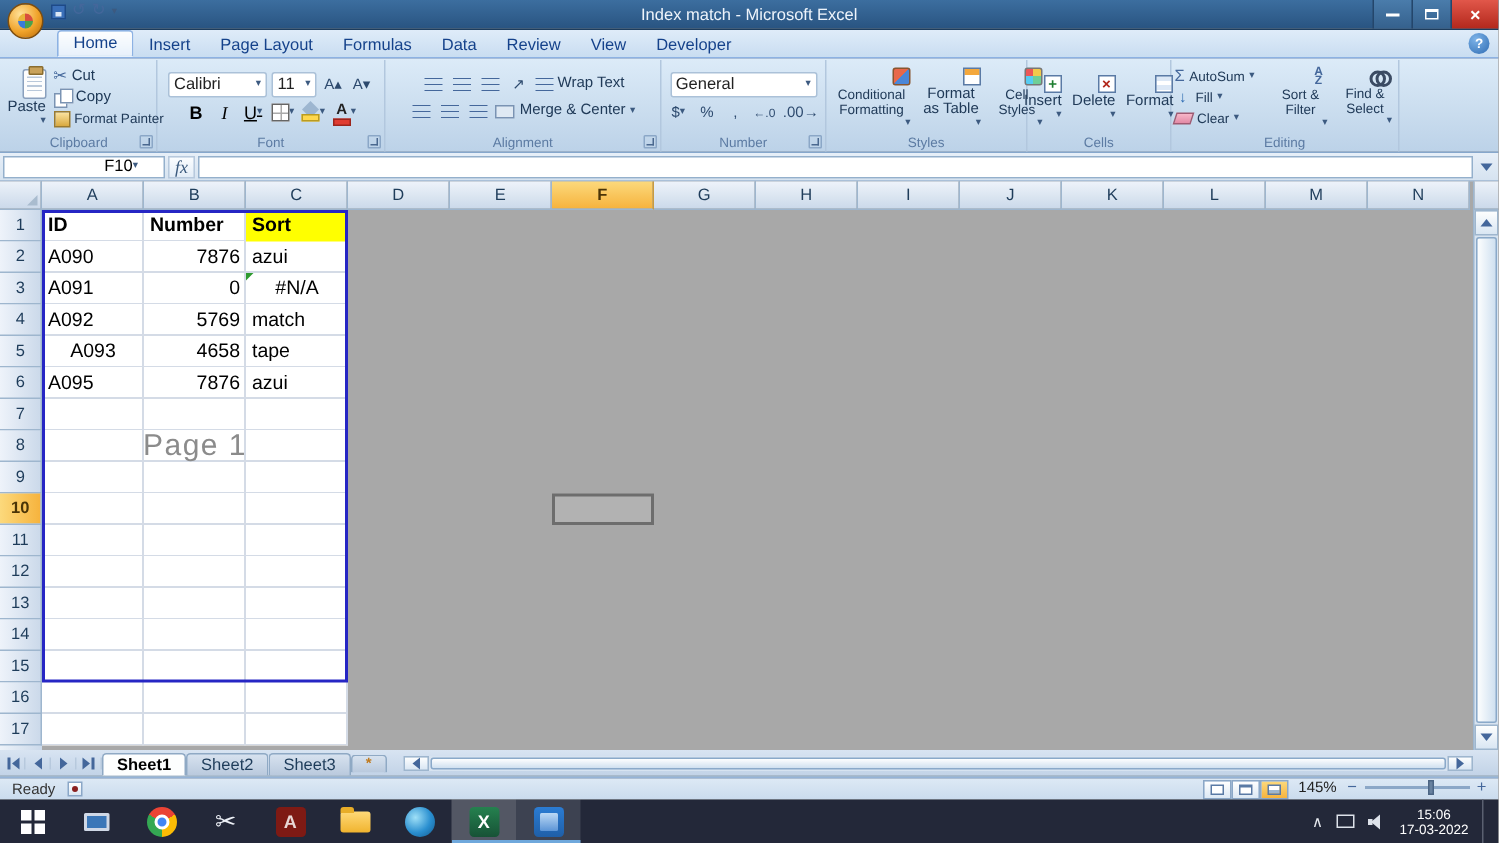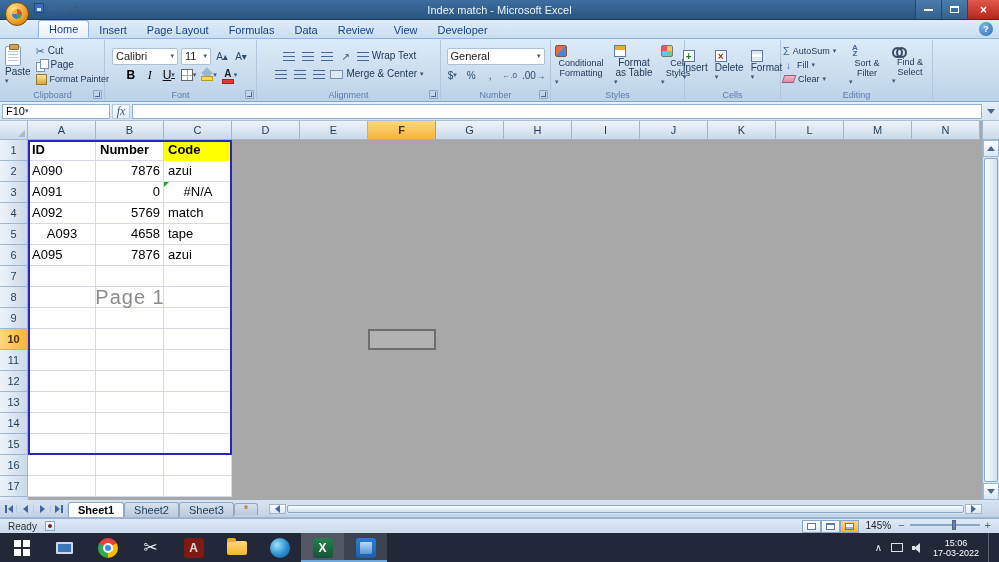--- a/index.html
+++ b/index.html
@@ -28,21 +28,21 @@
 .rtab.active{background:linear-gradient(#fdfefe,#e8f1fb);border:1px solid #8db2e3;border-bottom:1px solid #e8f1fb;color:#15428b}
 .help-btn{position:absolute;right:6px;top:2px;width:14px;height:14px;border-radius:50%;background:radial-gradient(circle at 35% 30%,#7db3e8,#2f6cb3);color:#fff;font-size:9px;font-weight:bold;display:flex;align-items:center;justify-content:center}
 
 
 .ribbon{height:63px;flex:0 0 63px;background:linear-gradient(#dcebf8,#c9dcee 60%,#bcd2e8);border-bottom:1px solid #86a7cc;display:flex;padding:1px 0 0 1px}
 .rgroup{position:relative;display:flex;flex-direction:column;border-right:1px solid #b2c7de;padding:1px 2px 0}
 .rg-body{flex:1;display:flex;align-items:center;gap:3px}
 .rg-label{height:12px;font-size:9px;color:#5c7ba3;display:flex;align-items:center;justify-content:center}
 .dl{position:absolute;right:2px;bottom:2px;width:9px;height:9px;border:1px solid #8ba7c7;border-radius:1px}
 .dl::after{content:"";position:absolute;right:1px;bottom:1px;width:4px;height:4px;border-right:1px solid #4a688f;border-bottom:1px solid #4a688f}
-.bigbtn{display:flex;flex-direction:column;align-items:flex-start;justify-content:center;gap:1px;font-size:10px;line-height:10px;color:#203a58;text-align:center;padding:1px 2px;border-radius:2px}
+.bigbtn{display:flex;flex-direction:column;align-items:flex-end;justify-content:center;gap:1px;font-size:10px;line-height:10px;color:#203a58;text-align:center;padding:1px 2px;border-radius:2px}
 .bb-t{white-space:pre-line}
 .car{font-size:7px;line-height:6px;color:#3c5a80}
 .vstack{display:flex;flex-direction:column;justify-content:center;gap:2px}
 .sb{display:flex;align-items:center;gap:3px;font-size:10px;color:#203a58;white-space:nowrap;line-height:12px}
 .gly{font-size:11px;line-height:11px;color:#44679b}
 .g-col{display:flex;flex-direction:column;justify-content:center;gap:3px}
 .g-row{display:flex;align-items:center;gap:3px}
 .combo{background:#fff;border:1px solid #abc1d8;height:17px;display:flex;align-items:center;justify-content:space-between;font-size:11px;padding:0 3px;color:#222;border-radius:2px}
 .ib{min-width:16px;height:15px;display:flex;align-items:center;justify-content:center;border-radius:2px;border:1px solid transparent}
 .bld{font-weight:bold;font-size:12px}
@@ -80,21 +80,21 @@
 .ci-sort{width:12px;height:12px;color:#44679b;font-size:8px;font-weight:bold;line-height:6px;text-align:center}
 .ci-sort::after{content:"A\a Z";white-space:pre}
 .ci-bino{width:15px;height:10px}
 .ci-bino::before,.ci-bino::after{content:"";position:absolute;width:7px;height:7px;border-radius:50%;border:2px solid #3b4b63;top:1px}
 .ci-bino::before{left:0}.ci-bino::after{right:0}
 .ni{font-size:10px;color:#2d4a6e}
 .two{width:58px;white-space:normal}
 
 
 .fbar{height:19px;flex:0 0 19px;background:linear-gradient(#e7eff8,#d6e3f0);border-bottom:1px solid #aac0d8;display:flex;align-items:center;padding:1px 2px;gap:2px}
-.namebox{width:108px;height:15px;background:#fff;border:1px solid #94b0cc;display:flex;align-items:center;justify-content:flex-start;padding:0 3px;font-size:11px}
+.namebox{width:108px;height:15px;background:#fff;border:1px solid #94b0cc;display:flex;align-items:center;justify-content:flex-end;padding:0 17px;font-size:11px}
 .fxbtn{width:18px;height:15px;display:flex;align-items:center;justify-content:center;font-family:"Liberation Serif",serif;font-style:italic;font-size:12px;color:#3b5a7d;border:1px solid #b7c9dd;background:linear-gradient(#fbfdff,#e3edf7)}
 .fb-field{flex:1;height:15px;background:#fff;border:1px solid #94b0cc;font-size:11px;padding:0 3px}
 .fb-expand{width:13px;height:15px;display:flex;align-items:center;justify-content:center}
 .fb-expand::after{content:"";width:0;height:0;border-left:4px solid transparent;border-right:4px solid transparent;border-top:5px solid #44679b}
 
 
 .colrow{height:19px;flex:0 0 19px;display:flex}
 .sel-all{width:28px;height:19px;background:linear-gradient(#ecf2f9,#cbd9ea);border-right:1px solid #9eb6ce;border-bottom:1px solid #9eb6ce;position:relative}
 .sel-all::after{content:"";position:absolute;right:2px;bottom:2px;width:0;height:0;border-left:7px solid transparent;border-bottom:7px solid #a9bccf}
 .colheads{display:flex;flex:1}
@@ -235,21 +235,21 @@
           <span class="bb-t">Paste</span>
           <span class="car">▾</span>
         </div>
         <div class="vstack">
           <div class="sb">
               <span class="gly">✂</span>
               <span>Cut</span>
             </div>
           <div class="sb">
               <span class="ci ci-copy"></span>
-              <span>Page</span>
+              <span>Copy</span>
             </div>
           <div class="sb">
               <span class="ci ci-paint"></span>
               <span style="font-size:9px">Format Painter</span>
             </div>
         </div>
       </div>
       <div class="rg-label">
           <span>Clipboard</span>
         </div>
@@ -514,21 +514,21 @@
         <div class="row-h">15</div>
         <div class="row-h">16</div>
         <div class="row-h">17</div>
       </div>
     <div class="canvas">
       <div class="page-white"></div>
       <div class="watermark">Page 1</div>
       <div id="cells-layer">
           <div class="cell bold" style="left: 0px; top: 0px;">ID</div>
           <div class="cell bold" style="left: 68px; top: 0px;">Number</div>
-          <div class="cell bold" style="left: 136px; top: 0px; background: rgb(255, 255, 0);">Code</div>
+          <div class="cell bold" style="left: 136px; top: 0px; background: rgb(255, 255, 0);">Sort</div>
           <div class="cell" style="left: 0px; top: 21px;">A090</div>
           <div class="cell right" style="left: 68px; top: 21px;">7876</div>
           <div class="cell" style="left: 136px; top: 21px;">azui</div>
           <div class="cell" style="left: 0px; top: 42px;">A091</div>
           <div class="cell right" style="left: 68px; top: 42px;">0</div>
           <div class="cell center" style="left: 136px; top: 42px;">#N/A</div>
           <div class="err-tri" style="left: 136px; top: 42px;"></div>
           <div class="cell" style="left: 0px; top: 63px;">A092</div>
           <div class="cell right" style="left: 68px; top: 63px;">5769</div>
           <div class="cell" style="left: 136px; top: 63px;">match</div>

